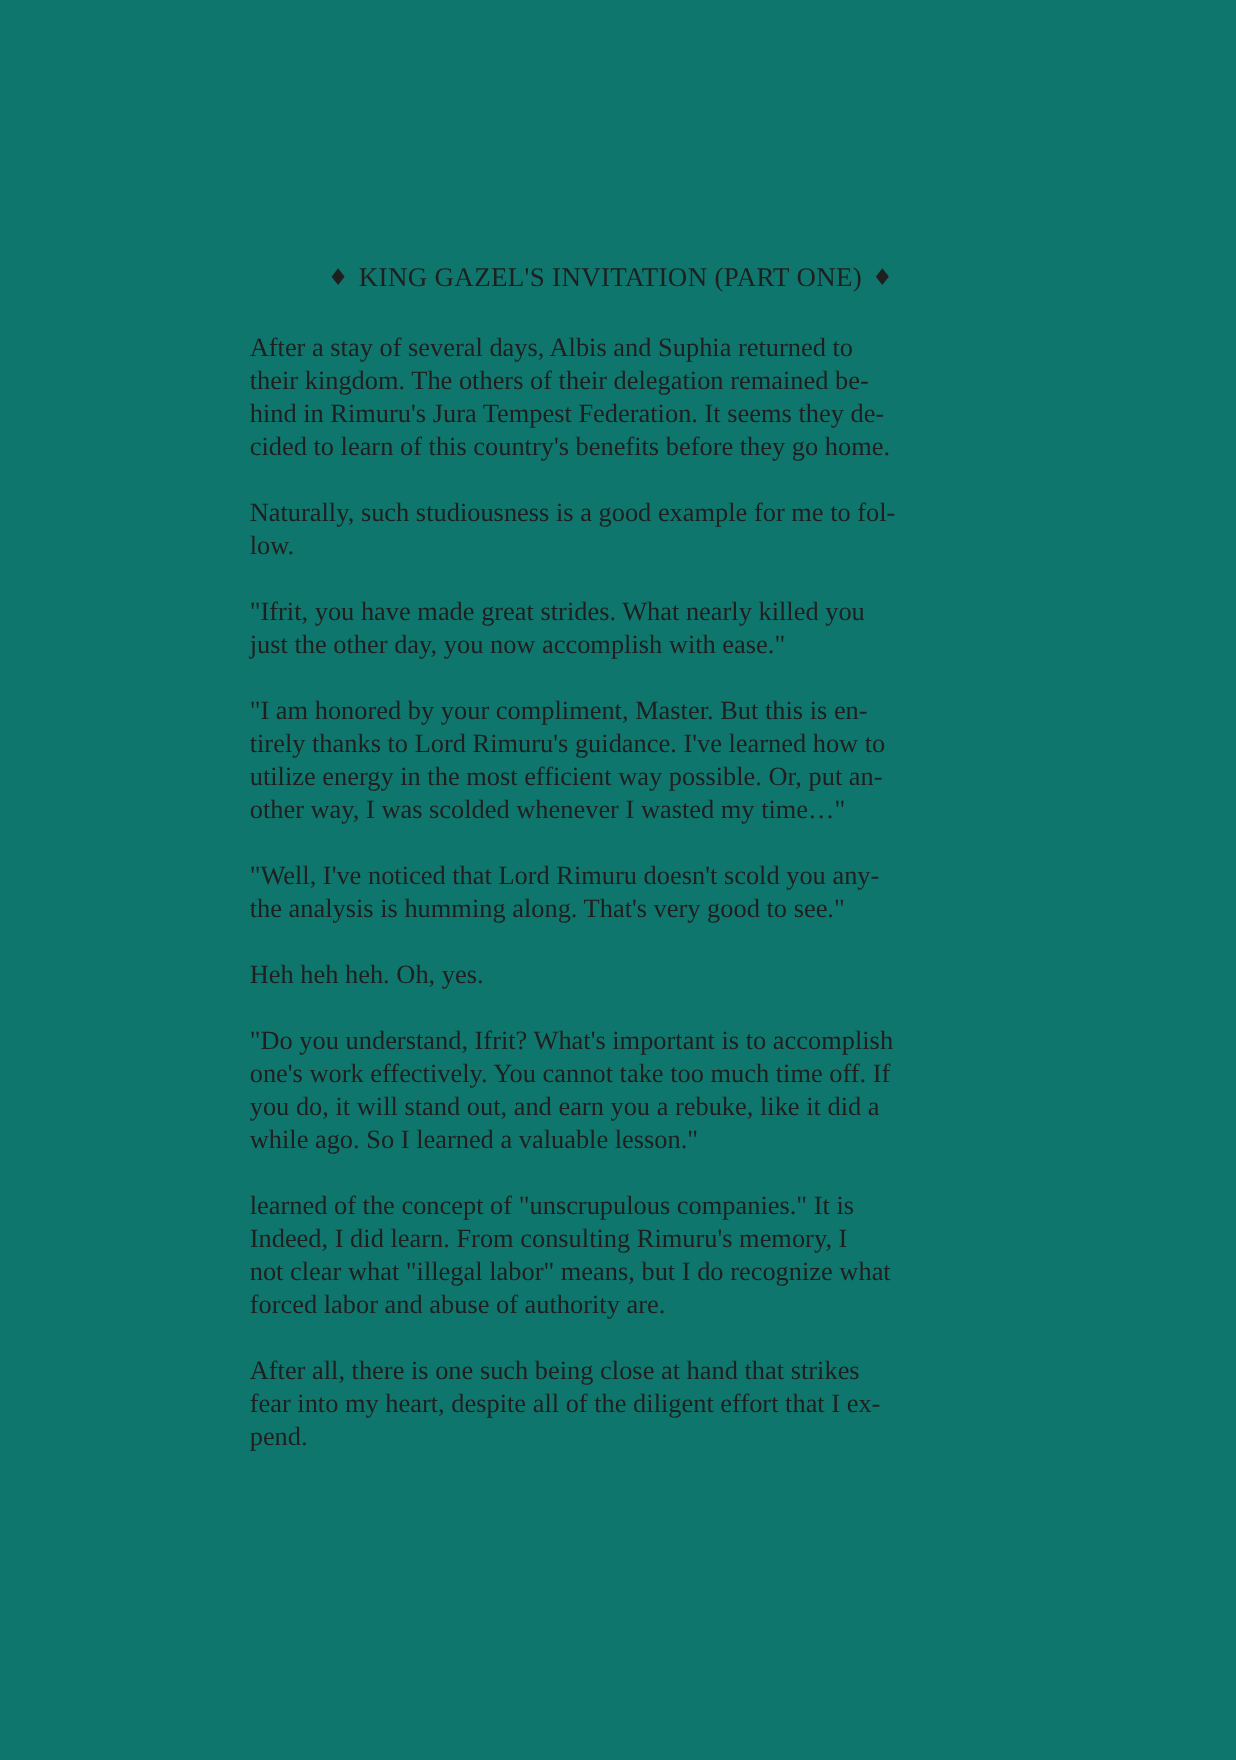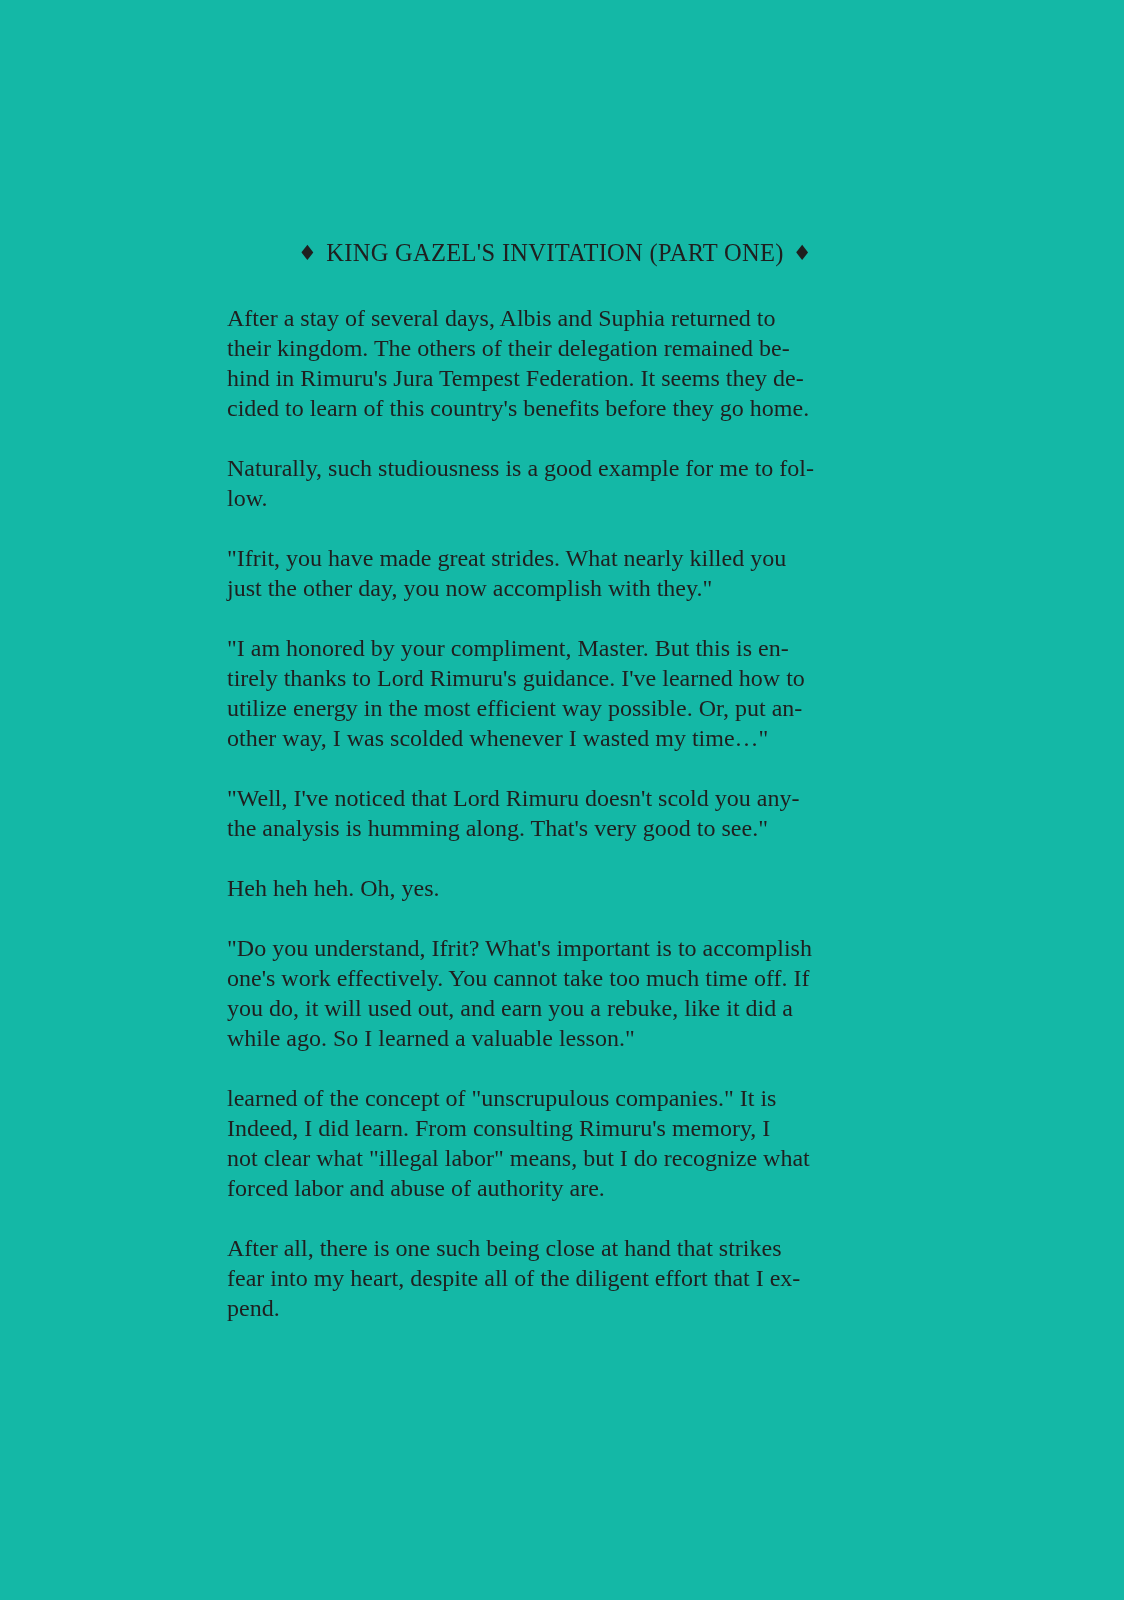--- a/index.html
+++ b/index.html
@@ -4,21 +4,21 @@
 <style>
   html, body {
     margin: 0;
     padding: 0;
     background: #ffffff;
   }
   .page {
     position: relative;
     width: 1124px;
     height: 1600px;
-    background: #14b8a6;
+    background: #0f766e;
     box-sizing: border-box;
     padding: 238px 0 0 227px;
     color: #1f1f1f;
     font-family: "Liberation Serif", "DejaVu Serif", serif;
     overflow: hidden;
   }
   .chapter-title {
     width: 656px;
     margin: 0 0 34px 0;
     text-align: center;
@@ -62,39 +62,39 @@
         <span class="line">their kingdom. The others of their delegation remained be-</span>
         <span class="line">hind in Rimuru's Jura Tempest Federation. It seems they de-</span>
         <span class="line">cided to learn of this country's benefits before they go home.</span>
       </p>
       <p class="para">
         <span class="line">Naturally, such studiousness is a good example for me to fol-</span>
         <span class="line">low.</span>
       </p>
       <p class="para">
         <span class="line">"Ifrit, you have made great strides. What nearly killed you</span>
-        <span class="line">just the other day, you now accomplish with they."</span>
+        <span class="line">just the other day, you now accomplish with ease."</span>
       </p>
       <p class="para">
         <span class="line">"I am honored by your compliment, Master. But this is en-</span>
         <span class="line">tirely thanks to Lord Rimuru's guidance. I've learned how to</span>
         <span class="line">utilize energy in the most efficient way possible. Or, put an-</span>
         <span class="line">other way, I was scolded whenever I wasted my time…"</span>
       </p>
       <p class="para">
         <span class="line">"Well, I've noticed that Lord Rimuru doesn't scold you any-</span>
         <span class="line">the analysis is humming along. That's very good to see."</span>
       </p>
       <p class="para">
         <span class="line">Heh heh heh. Oh, yes.</span>
       </p>
       <p class="para">
         <span class="line">"Do you understand, Ifrit? What's important is to accomplish</span>
         <span class="line">one's work effectively. You cannot take too much time off. If</span>
-        <span class="line">you do, it will used out, and earn you a rebuke, like it did a</span>
+        <span class="line">you do, it will stand out, and earn you a rebuke, like it did a</span>
         <span class="line">while ago. So I learned a valuable lesson."</span>
       </p>
       <p class="para">
         <span class="line">learned of the concept of "unscrupulous companies." It is</span>
         <span class="line">Indeed, I did learn. From consulting Rimuru's memory, I</span>
         <span class="line">not clear what "illegal labor" means, but I do recognize what</span>
         <span class="line">forced labor and abuse of authority are.</span>
       </p>
       <p class="para">
         <span class="line">After all, there is one such being close at hand that strikes</span>

